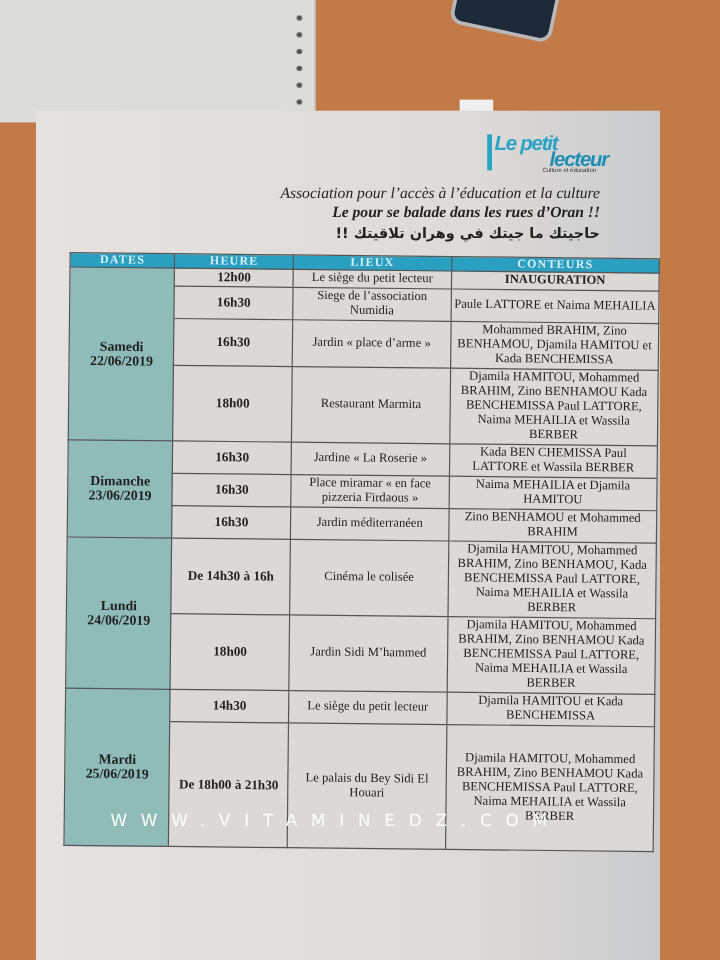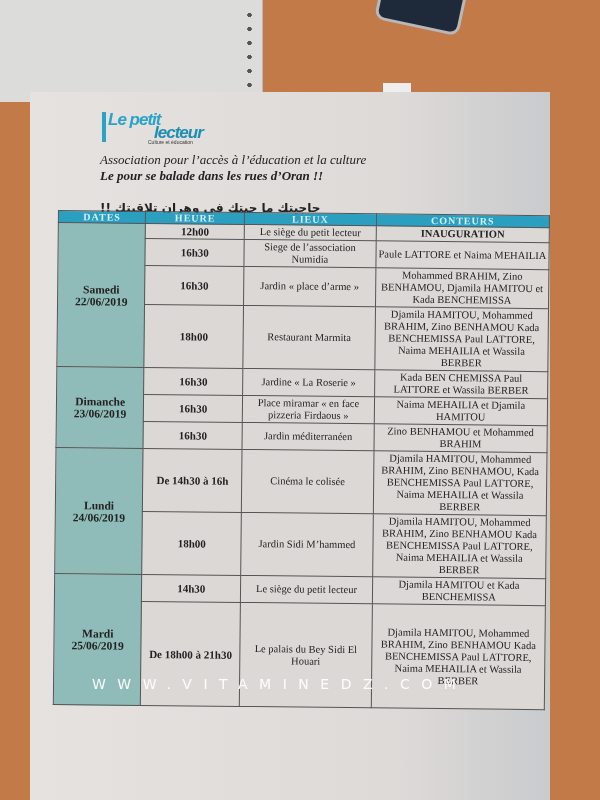--- a/index.html
+++ b/index.html
@@ -8,30 +8,30 @@
   .bg-sheet-top { position:absolute; left:0; top:0; width:262px; height:102px;
          background:#dcdcda; border-right:1px solid #bbb; }
   .bg-sheet-top .holes { position:absolute; right:10px; top:8px; width:5px; height:96px;
          background: radial-gradient(circle, #555 2px, transparent 2.5px) 0 0/5px 14px repeat-y; }
   .phone { position:absolute; left:378px; top:-20px; width:80px; height:42px;
          background:#1e2a3a; border:3px solid #b8b8b8; border-radius:10px; transform:rotate(12deg); }
   .tag { position:absolute; left:383px; top:83px; width:28px; height:24px; background:#eee; }
   .paper { position:absolute; left:30px; top:92px; width:520px; height:720px;
          background:linear-gradient(90deg,#e6e2df 0%,#dedad8 70%,#c9cbcd 100%);
          clip-path: polygon(0 0, 100% 0, 100% 100%, 0 100%); }
-  .header { position:absolute; left:100px; top:110px; width:400px; text-align:left; color:#222; }
+  .header { position:absolute; left:100px; top:110px; width:400px; text-align:right; color:#222; }
   .logo { display:inline-block; position:relative; width:96px; height:36px; }
   .logo .l1 { position:absolute; left:8px; top:0; font:italic bold 17px "Liberation Sans",sans-serif; color:#2aa3c7; letter-spacing:-1px; }
   .logo .l2 { position:absolute; left:18px; top:13px; font:italic bold 17px "Liberation Sans",sans-serif; color:#1e8fb3; letter-spacing:-1px;margin-left:36px; }
   .logo .l3 { position:absolute; left:48px; top:29px; font:5px "Liberation Sans",sans-serif; color:#333; }
   .logo .bar { position:absolute; left:2px; top:2px; width:4px; height:30px; background:#2aa3c7; }
   .assoc { font:italic 13px "Liberation Serif",serif; margin-top:2px; }
   .name { font:italic 12px "Liberation Serif",serif; }
   .tagline { font:italic bold 13px "Liberation Serif",serif; }
-  .arabic { font:bold 12px "DejaVu Sans",sans-serif; direction:rtl; margin-top:17px; }
+  .arabic { font:bold 12px "DejaVu Sans",sans-serif; direction:rtl; margin-top:2px; }
   table.sched { position:absolute; left:58px; top:210px; width:492px; border-collapse:collapse;
          font-size:10.5px; color:#222; transform:rotate(0.6deg); transform-origin:left top; }
   .sched th { background:#2b9fc0; color:#d7eef5; font:bold 10px "Liberation Serif",serif;
          letter-spacing:1px; height:11px; border:1px solid #555; padding:0; }
   .sched td { border:1px solid #555; text-align:center; padding:1px 2px; line-height:12px; background:#dcd8d6; }
   .sched td.date { background:#8fbcb8; font-weight:bold; font-size:11.5px; width:83px; }
   .sched td.hour { font-weight:bold; width:95px; font-size:11px; }
   .sched td.lieu { width:128px; }
   .sched td.cont { width:170px; }
   .sched td.bold { font-weight:bold; }

